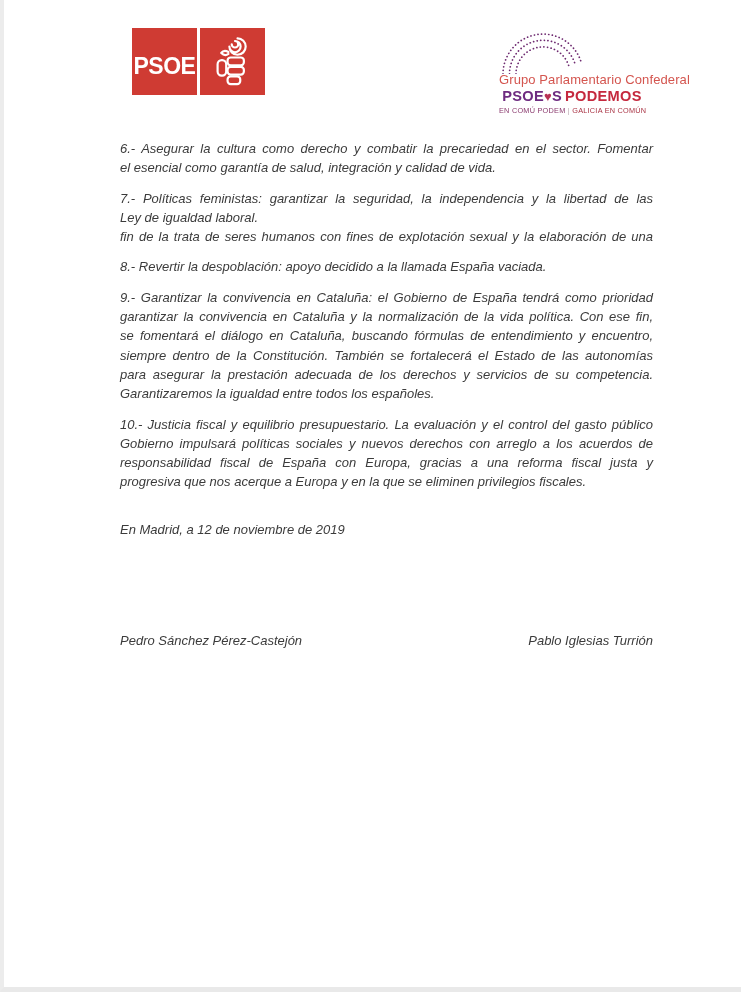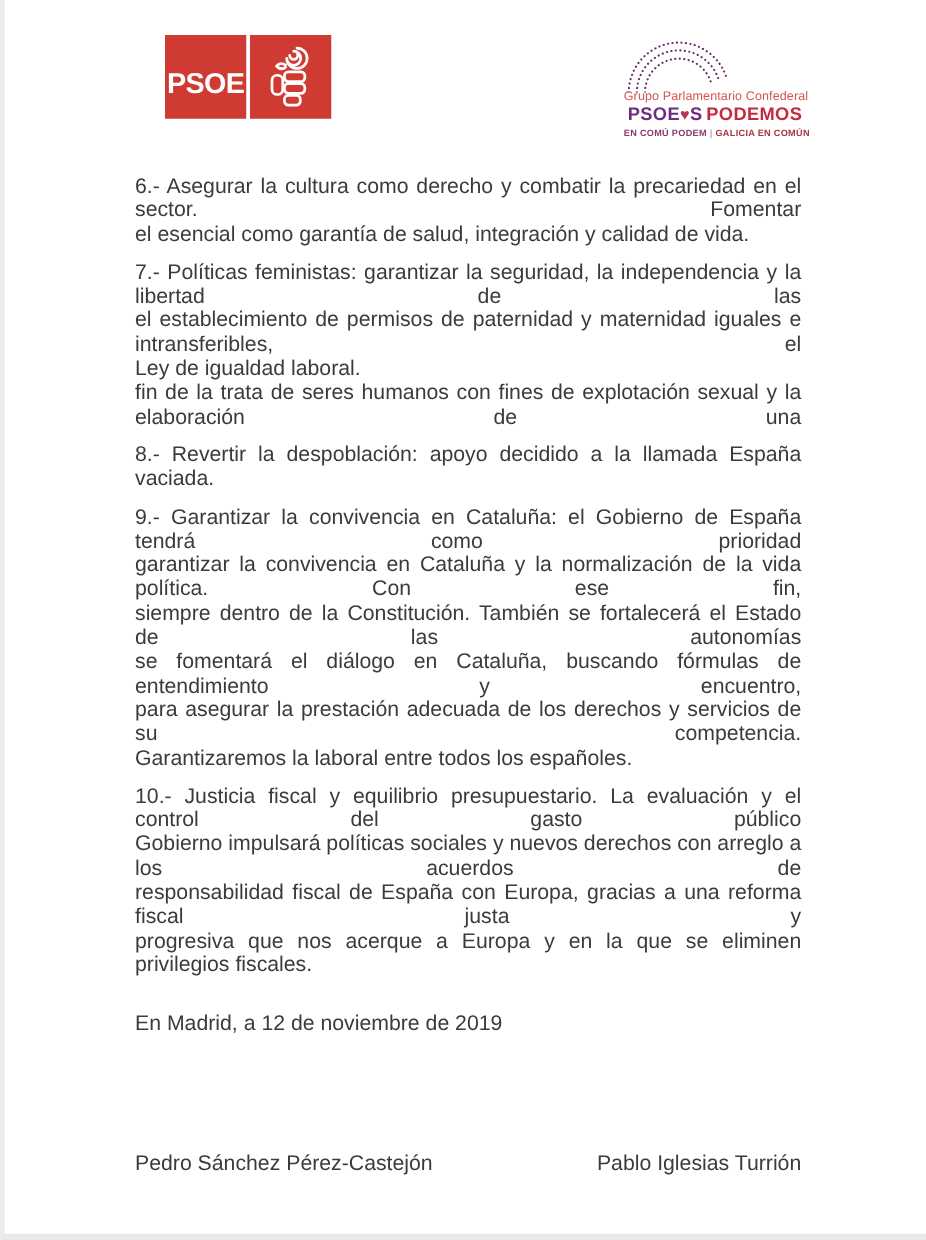--- a/index.html
+++ b/index.html
@@ -22,33 +22,33 @@
   .psoe-box { width: 65px; height: 67px; background: #cf3b33; }
   .psoe-word {
     display: flex; align-items: center; justify-content: center;
     color: #ffffff; font-weight: bold; font-size: 23px; letter-spacing: -0.5px;
     padding-top: 9px; box-sizing: border-box;
   }
   .psoe-fist { display: flex; align-items: center; justify-content: center; }
 
   .up { width: 146px; text-align: center; }
   .up .arcs { display: block; margin: 0 auto -2px 2px; }
-  .up-l1 { font-size: 10px; white-space: nowrap; color: #d4554f; letter-spacing: 0.1px; }
+  .up-l1 { font-size: 13px; white-space: nowrap; color: #d4554f; letter-spacing: 0.1px; }
   .up-l2 { font-size: 14.6px; font-weight: bold; white-space: nowrap; letter-spacing: 0.3px; margin-top: 1px; color: #6e2b80; }
   .up-l2 .heart { color: #b93355; font-size: 13px; }
   .up-l2 .podemos { color: #c5293e; margin-left: 3px; margin-top: 46px; }
-  .up-l3 { font-size: 7.3px; font-weight: bold; white-space: nowrap; letter-spacing: 0.25px; margin-top: 2px; }
+  .up-l3 { font-size: 7.3px; font-weight: normal; white-space: nowrap; letter-spacing: 0.25px; margin-top: 2px; }
   .up-l3 .tl { color: #8a3a6e; }
   .up-l3 .sep { color: #b8a6ad; }
   .up-l3 .tr { color: #a93344; }
 
   
   .doc {
-    position: absolute; left: 104px; top: 139px; width: 533px;
-    color: #3b3b3b; font-size: 17px; line-height: 19.3px;
+    position: absolute; left: 116px; top: 139px; width: 533px;
+    color: #3b3b3b; font-size: 13px; line-height: 19.3px; font-style: italic;
   }
   .para { margin: 0 0 11px 0; }
   .pline { text-align: justify; text-align-last: justify; }
   .pline.last { text-align-last: left; }
 
   .dateline { margin-top: 28px; }
 
   .sigs { margin-top: 92px; display: flex; justify-content: space-between; }
 </style>
 </head>
@@ -92,34 +92,33 @@
   </header>
 
   <main class="doc">
     <section>
         <div class="para">
           <div class="pline">6.- Asegurar la cultura como derecho y combatir la precariedad en el sector. Fomentar</div>
           <div class="pline last">el esencial como garantía de salud, integración y calidad de vida.</div>
         </div>
         <div class="para">
           <div class="pline">7.- Políticas feministas: garantizar la seguridad, la independencia y la libertad de las</div>
-          <div class="pline">el establecimiento de permisos de paternidad y maternidad iguales e intransferibles, el</div>
           <div class="pline last">Ley de igualdad laboral.</div>
           <div class="pline">fin de la trata de seres humanos con fines de explotación sexual y la elaboración de una</div>
         </div>
         <div class="para">
           <div class="pline last">8.- Revertir la despoblación: apoyo decidido a la llamada España vaciada.</div>
         </div>
         <div class="para">
           <div class="pline">9.- Garantizar la convivencia en Cataluña: el Gobierno de España tendrá como prioridad</div>
           <div class="pline">garantizar la convivencia en Cataluña y la normalización de la vida política. Con ese fin,</div>
+          <div class="pline">se fomentará el diálogo en Cataluña, buscando fórmulas de entendimiento y encuentro,</div>
           <div class="pline">siempre dentro de la Constitución. También se fortalecerá el Estado de las autonomías</div>
-          <div class="pline">se fomentará el diálogo en Cataluña, buscando fórmulas de entendimiento y encuentro,</div>
           <div class="pline">para asegurar la prestación adecuada de los derechos y servicios de su competencia.</div>
-          <div class="pline last">Garantizaremos la laboral entre todos los españoles.</div>
+          <div class="pline last">Garantizaremos la igualdad entre todos los españoles.</div>
         </div>
         <div class="para">
           <div class="pline">10.- Justicia fiscal y equilibrio presupuestario. La evaluación y el control del gasto público</div>
           <div class="pline">Gobierno impulsará políticas sociales y nuevos derechos con arreglo a los acuerdos de</div>
           <div class="pline">responsabilidad fiscal de España con Europa, gracias a una reforma fiscal justa y</div>
           <div class="pline last">progresiva que nos acerque a Europa y en la que se eliminen privilegios fiscales.</div>
         </div>
       </section>
 
     <div class="dateline">En Madrid, a 12 de noviembre de 2019</div>

